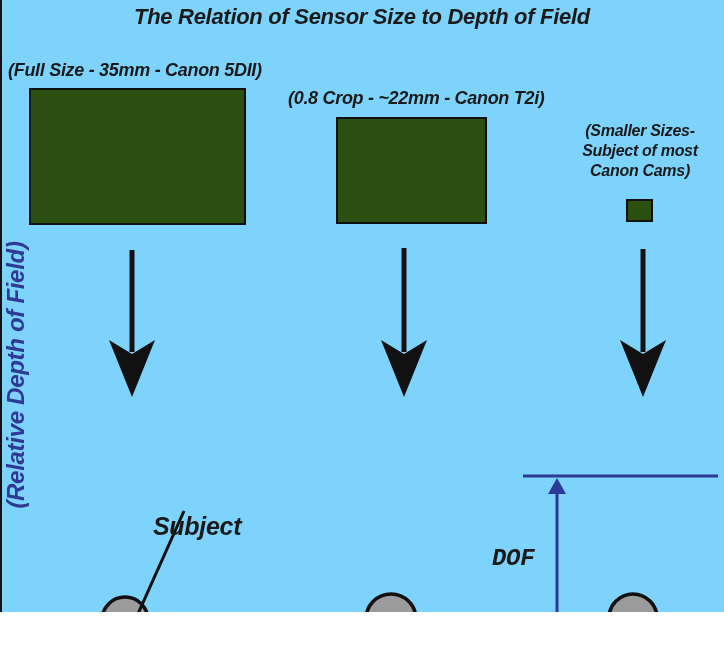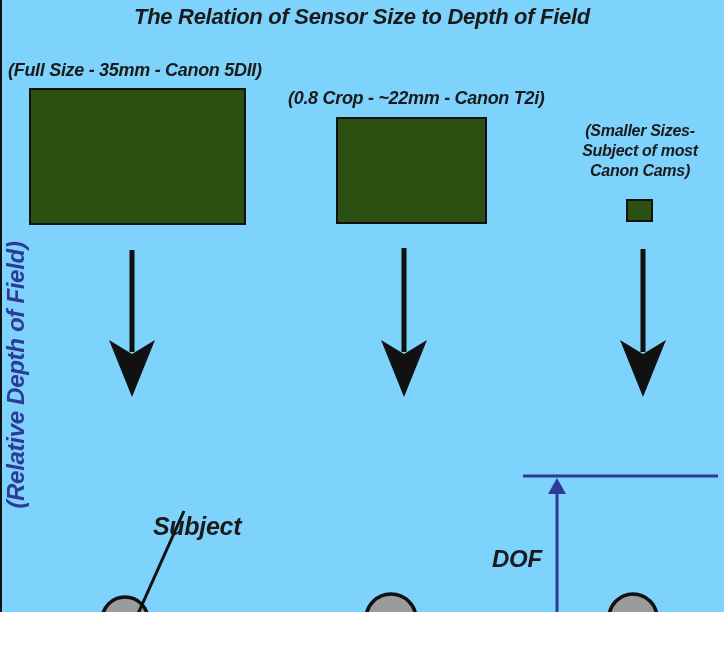--- a/index.html
+++ b/index.html
@@ -71,20 +71,21 @@
   }
   #subject-label {
     top: 512px;
     left: 153px;
     font-size: 25px;
   }
   #dof-label {
     top: 545px;
     left: 492px;
     font-size: 24px;
+    font-family: Liberation Mono, monospace;
   }
   #diagram-svg {
     position: absolute;
     left: 0;
     top: 0;
   }
   #left-frame-border {
     position: absolute;
     left: 0;
     top: 0;

